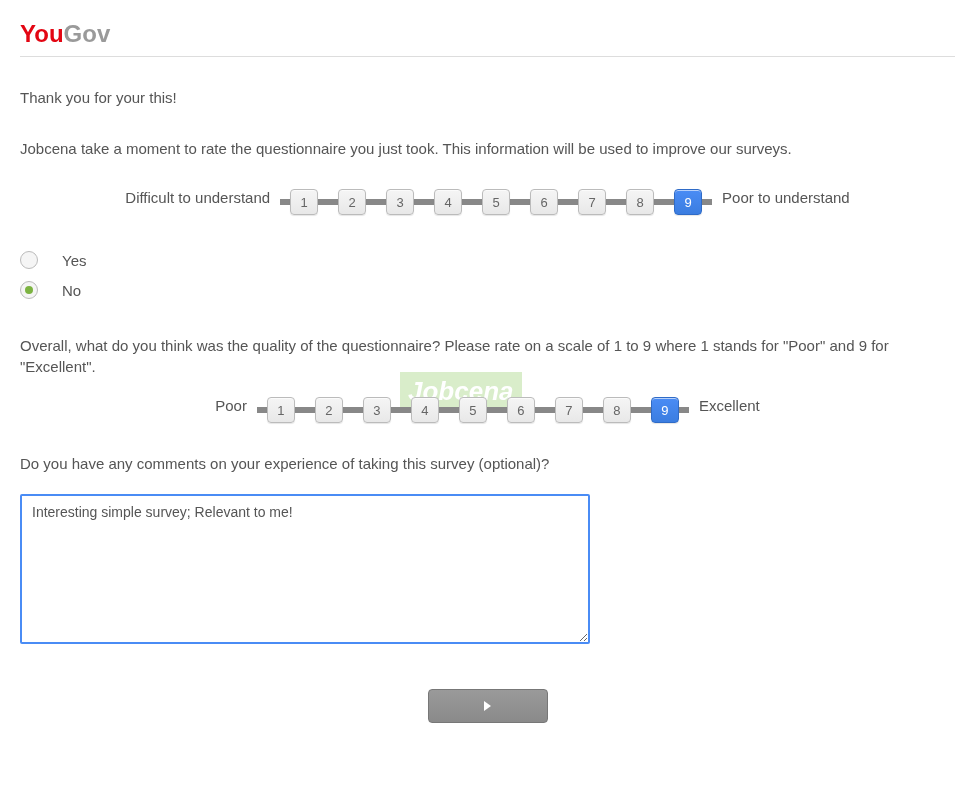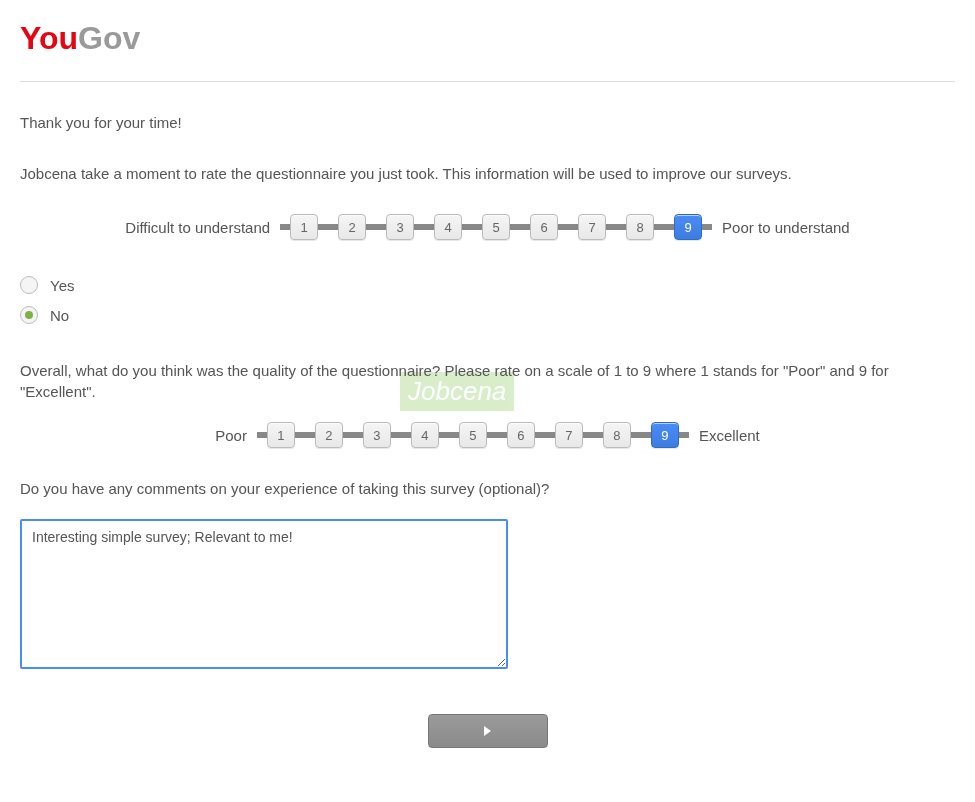--- a/index.html
+++ b/index.html
@@ -1,58 +1,58 @@
 <!DOCTYPE html>
 <html><head>
 <meta charset="utf-8">
 <style>
 * { box-sizing: border-box; margin: 0; padding: 0; }
 body { font-family: Arial, Helvetica, sans-serif; background: #fff; color: #555; font-size: 15px; width: 975px; }
 .container { padding: 20px; }
-.logo { font-size: 32px; font-weight: bold; margin-bottom: 24px; }
+.logo { font-size: 24px; font-weight: bold; margin-bottom: 8px; }
 .logo .you { color: #e30613; }
 .logo .gov { color: #9a9a9a; }
 .divider { border: none; border-top: 1px solid #ddd; margin-bottom: 30px; }
 .text-line { color: #555; margin-bottom: 30px; line-height: 1.4; }
 .question { color: #555; margin-bottom: 20px; line-height: 1.4; }
 
-.scale-row { display: flex; align-items: center; justify-content: center; gap: 20px; margin-bottom: 30px; padding: 0 40px; }
+.scale-row { display: flex; align-items: flex-start; justify-content: center; gap: 20px; margin-bottom: 30px; padding: 0 40px; }
 .scale-label-left, .scale-label-right { color: #555; white-space: nowrap; }
 .scale-track { position: relative; display: flex; align-items: center; gap: 20px; }
 .scale-track::before { content: ""; position: absolute; left: -10px; right: -10px; top: 50%; transform: translateY(-50%); height: 6px; background: #888; z-index: 0; }
 .scale-btn {
   position: relative; z-index: 1;
   width: 28px; height: 26px;
   background: linear-gradient(#f5f5f5,#e8e8e8);
   border: 1px solid #bbb; border-radius: 4px;
   display: flex; align-items: center; justify-content: center;
   font-size: 13px; color: #666; cursor: pointer;
   box-shadow: inset 0 1px 0 rgba(255,255,255,0.6), 0 1px 1px rgba(0,0,0,0.1);
 }
 .scale-btn.selected {
   background: linear-gradient(#4a8cf5,#3b7de0);
   border: 1px solid #2f6bc7;
   color: #fff;
 }
 .radio-group { margin-bottom: 30px; }
-.radio-row { display: flex; align-items: center; gap: 12px; padding: 6px 0; cursor: pointer; }
+.radio-row { display: flex; align-items: center; gap: 24px; padding: 6px 0; cursor: pointer; }
 .radio-outer {
   width: 18px; height: 18px; border-radius: 50%;
   border: 1px solid #bbb; background: #f5f5f5;
   display: flex; align-items: center; justify-content: center;
 }
 .radio-inner {
   width: 8px; height: 8px; border-radius: 50%;
   background: transparent;
 }
 .radio-outer.selected .radio-inner { background: #7cb342; }
 .radio-label { color: #555; }
 
 .comment-box {
-  width: 488px; height: 150px;
+  width: 570px; height: 150px;
   border: 2px solid #4a8cf5;
   border-radius: 2px;
   padding: 8px 10px;
   font-family: Arial, Helvetica, sans-serif;
   font-size: 14px; color: #555;
   resize: both;
   margin-bottom: 42px;
   outline: none;
 }
 .submit-row { text-align: center; }
@@ -68,38 +68,38 @@
   width: 0; height: 0;
   border-top: 5px solid transparent;
   border-bottom: 5px solid transparent;
   border-left: 7px solid #fff;
 }
 .watermark {
   position: absolute;
   left: 400px; top: 372px;
   background: #d5ecc5;
   padding: 4px 8px;
-  font-size: 26px; font-weight: normal; font-style: italic;
+  font-size: 26px; font-weight: bold; font-style: italic;
   color: #fff;
   z-index: -1;
   opacity: 0.9;
 }
 .wrap { position: relative; }
 </style>
 </head>
 <body>
 
 <div class="wrap">
 <div class="container">
   <div class="logo">
     <span class="you">You</span><span class="gov">Gov</span>
   </div>
   <hr class="divider">
 
-  <p class="text-line">Thank you for your time!</p>
+  <p class="text-line">Thank you for your this!</p>
   <p class="text-line">Jobcena take a moment to rate the questionnaire you just took. This information will be used to improve our surveys.</p>
 
   <div class="scale-row">
     <span class="scale-label-left">Difficult to understand</span>
     <div class="scale-track" id="scale1">
           <div class="scale-btn">1</div>
           <div class="scale-btn">2</div>
           <div class="scale-btn">3</div>
           <div class="scale-btn">4</div>
           <div class="scale-btn">5</div>

